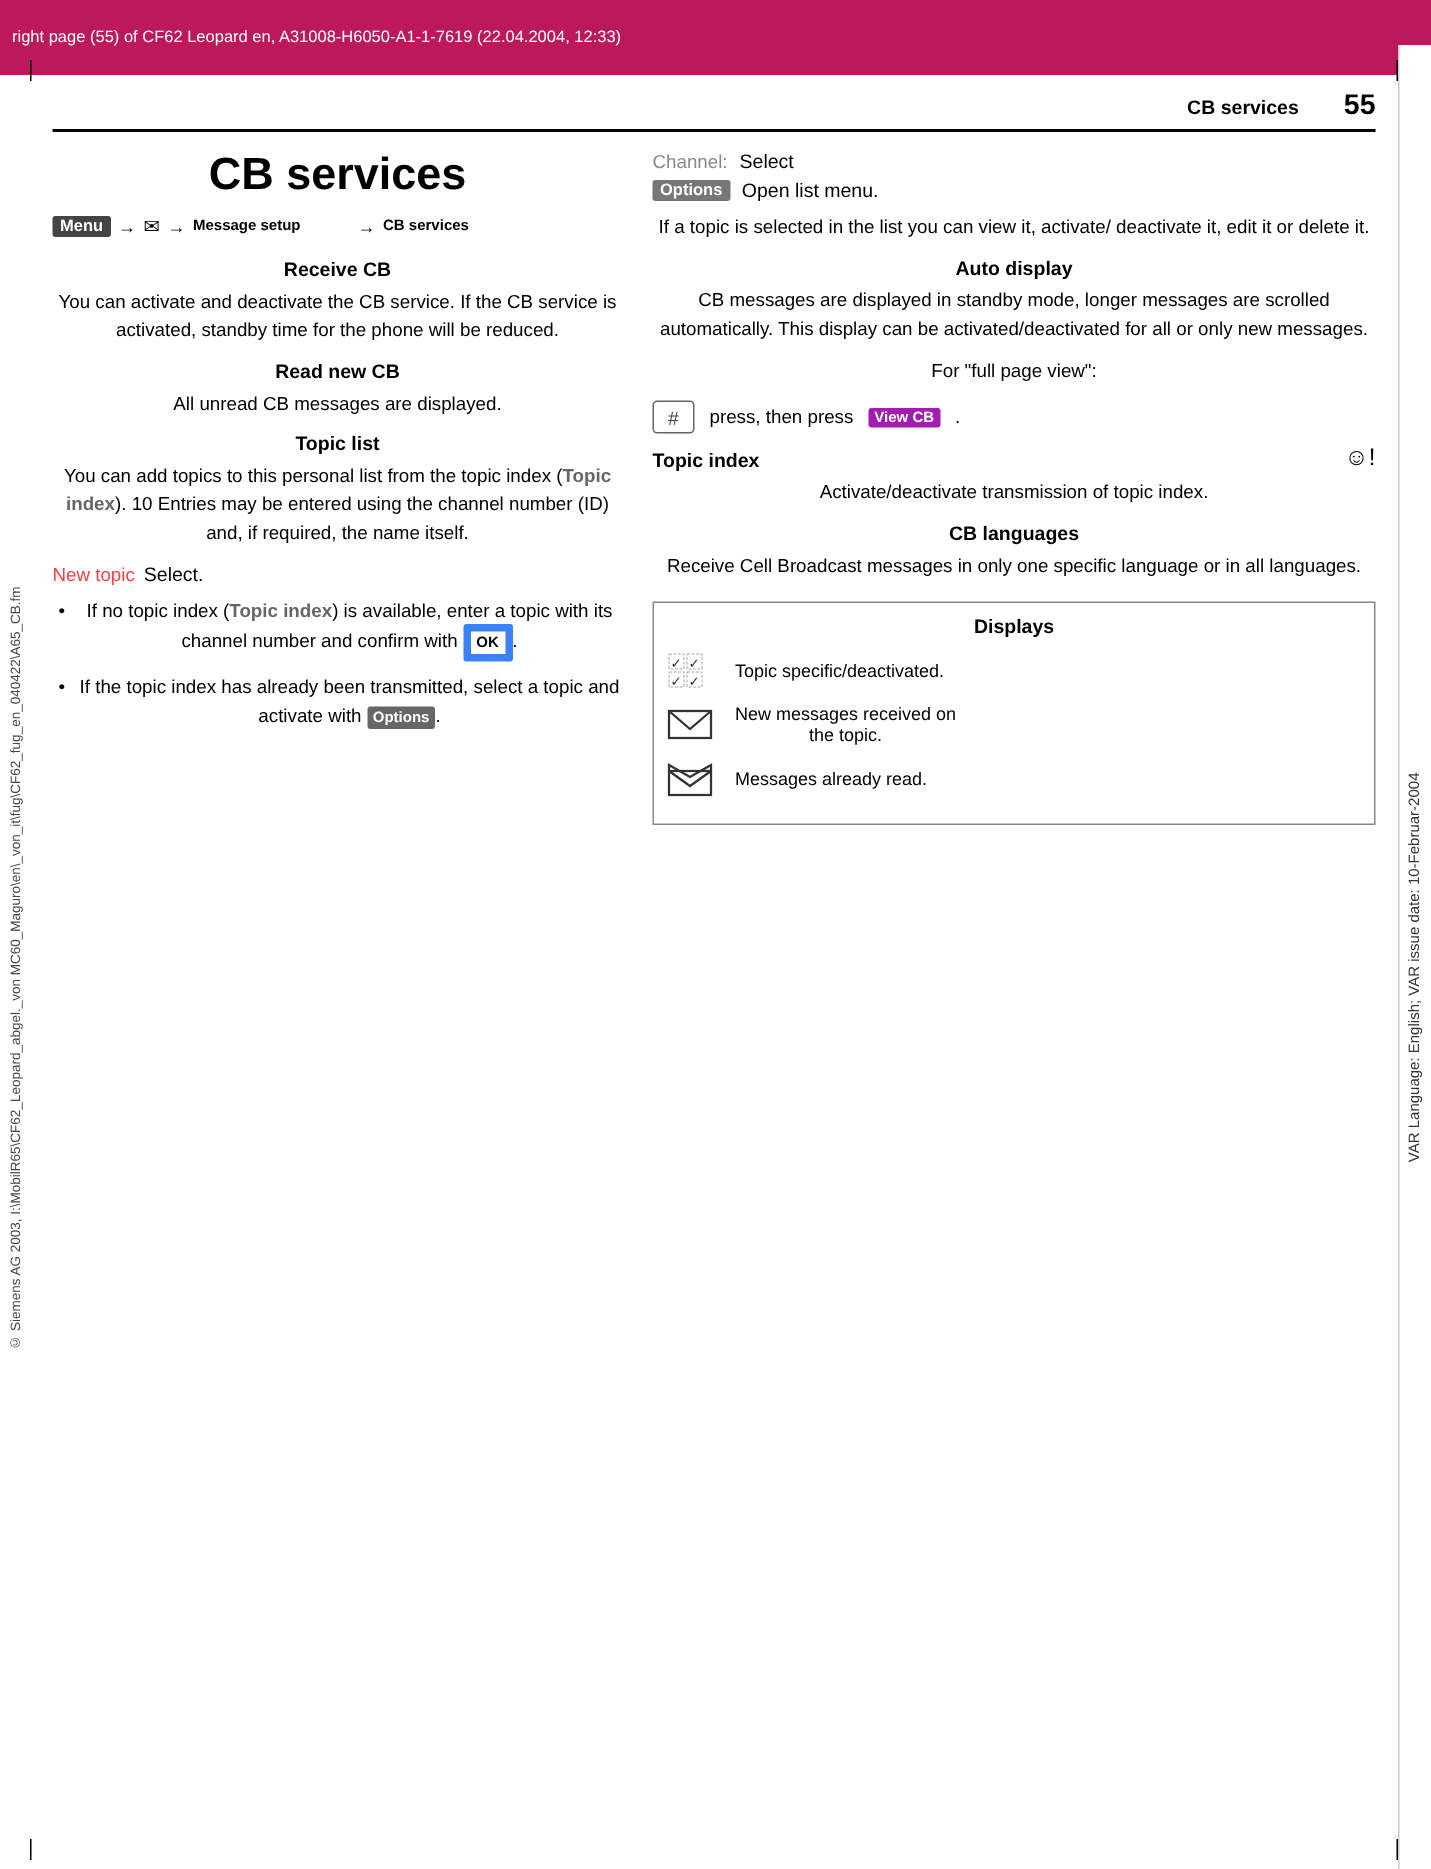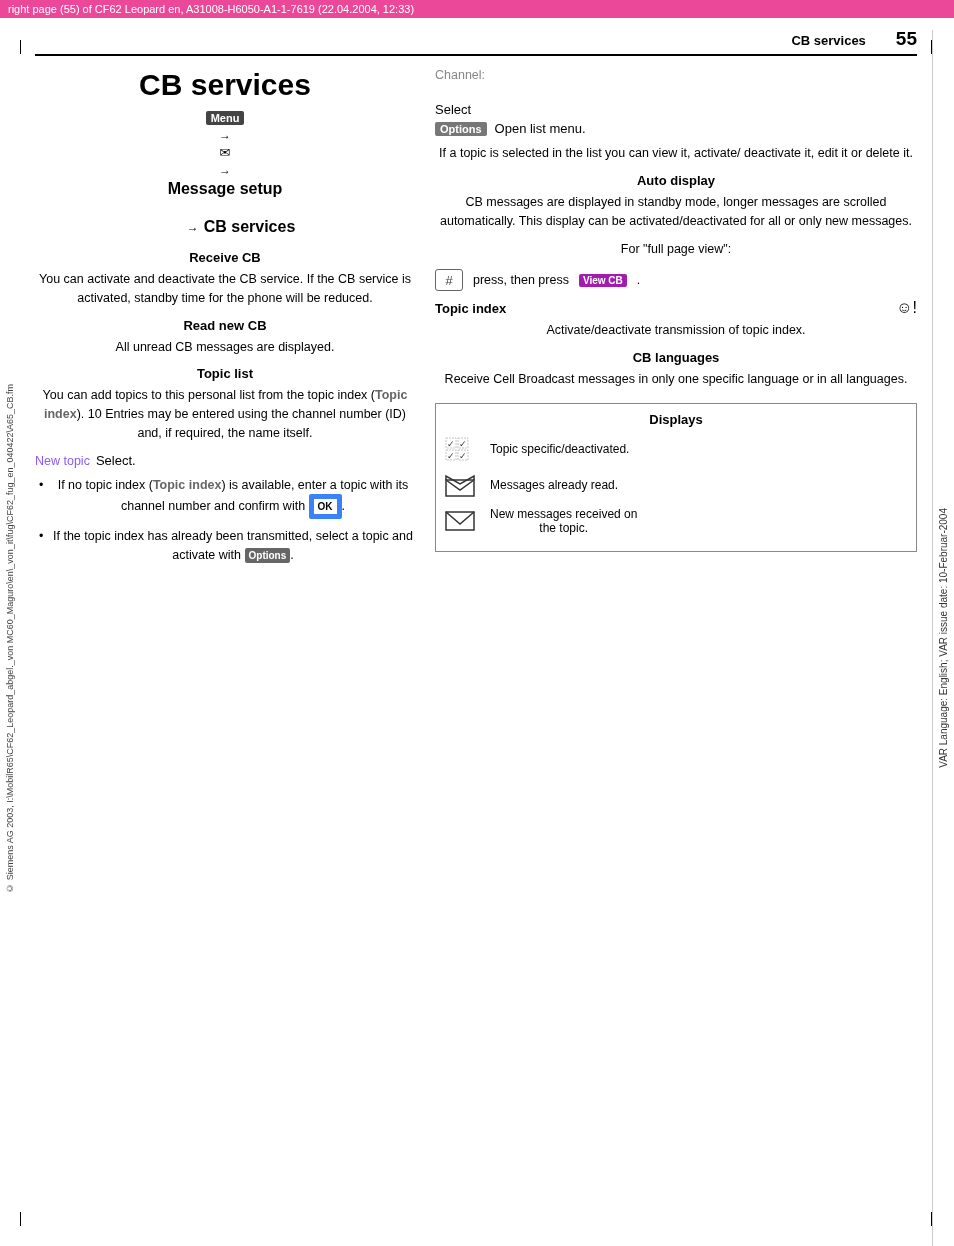--- a/index.html
+++ b/index.html
@@ -9,24 +9,24 @@
       background: #fff;
       color: #000;
       width: 954px;
       min-height: 1246px;
       position: relative;
       overflow: hidden;
     }
 
     
     .top-bar {
-      background: #ec4899;
+      background: #be185d;
       color: #fff;
       font-size: 11px;
-      padding: 3px 8px;
+      padding: 19px 8px;
       display: flex;
       align-items: center;
     }
 
     
     .side-label {
       position: absolute;
       right: 0;
       top: 30px;
       bottom: 0;
@@ -114,40 +114,39 @@
     }
 
     
     .nav-path {
       display: flex;
       align-items: center;
       flex-wrap: wrap;
       gap: 3px;
       margin-bottom: 14px;
       font-size: 12px;
-      flex-direction: column;
     }
     .nav-box {
       background: #444;
       color: #fff;
       padding: 1px 5px;
       font-size: 11px;
       font-weight: bold;
       border-radius: 2px;
     }
     .nav-arrow {
       font-size: 12px;
       margin: 0 2px;
     }
     .nav-icon {
       font-size: 13px;
     }
     .nav-bold {
       font-weight: bold;
-      font-size: 16px;
+      font-size: 10px;
     }
     .nav-indent {
       margin-left: 30px;
       display: flex;
       align-items: center;
       gap: 3px;
     }
 
     
     p.body-text {
@@ -207,23 +206,22 @@
       content: "•";
       position: absolute;
       left: 4px;
       top: 0;
     }
 
     
     .channel-row {
       display: flex;
       align-items: baseline;
-      gap: 20px;
+      gap: 8px;
       margin-bottom: 4px;
-      flex-direction: column;
     }
     .channel-label {
       color: #888;
       font-size: 12.5px;
     }
 
     .options-row {
       display: flex;
       align-items: center;
       gap: 8px;
@@ -330,21 +328,21 @@
       background: #000;
     }
 
     .new-topic-row {
       display: flex;
       align-items: baseline;
       gap: 6px;
       margin-bottom: 8px;
     }
     .new-topic-label {
-      color: #8b5cf6;
+      color: #ef4444;
       font-size: 12.5px;
     }
 
     .view-cb-label {
       background: #a21caf;
       color: #fff;
       font-size: 10px;
       font-weight: bold;
       padding: 1px 4px;
       border-radius: 2px;
@@ -484,37 +482,37 @@
               <text x="3" y="23" font-size="9" fill="#333">✓</text>
               <text x="15" y="23" font-size="9" fill="#333">✓</text>
             </svg>
           </div>
           <span>Topic specific/deactivated.</span>
         </div>
 
         <div class="display-row">
           <div class="display-icon">
             <svg width="36" height="26" viewBox="0 0 36 26">
+              <rect x="2" y="4" width="28" height="18" fill="none" stroke="#333" stroke-width="1.5"></rect>
+              <polyline points="2,4 16,16 30,4" fill="none" stroke="#333" stroke-width="1.5"></polyline>
+            </svg>
+          </div>
+          <span>New messages received on<br>the topic.</span>
+        </div>
+
+        <div class="display-row">
+          <div class="display-icon">
+            <svg width="36" height="26" viewBox="0 0 36 26">
               <rect x="2" y="8" width="28" height="16" fill="none" stroke="#333" stroke-width="1.5"></rect>
               <polyline points="2,8 16,18 30,8" fill="none" stroke="#333" stroke-width="1.5"></polyline>
               <polyline points="2,8 2,4 16,12 30,4 30,8" fill="none" stroke="#333" stroke-width="1.5"></polyline>
             </svg>
           </div>
           <span>Messages already read.</span>
         </div>
 
-        <div class="display-row">
-          <div class="display-icon">
-            <svg width="36" height="26" viewBox="0 0 36 26">
-              <rect x="2" y="4" width="28" height="18" fill="none" stroke="#333" stroke-width="1.5"></rect>
-              <polyline points="2,4 16,16 30,4" fill="none" stroke="#333" stroke-width="1.5"></polyline>
-            </svg>
-          </div>
-          <span>New messages received on<br>the topic.</span>
-        </div>
-
       </div>
 
     </div>
 
   </div>
 
 </div>
 
 </body></html>

